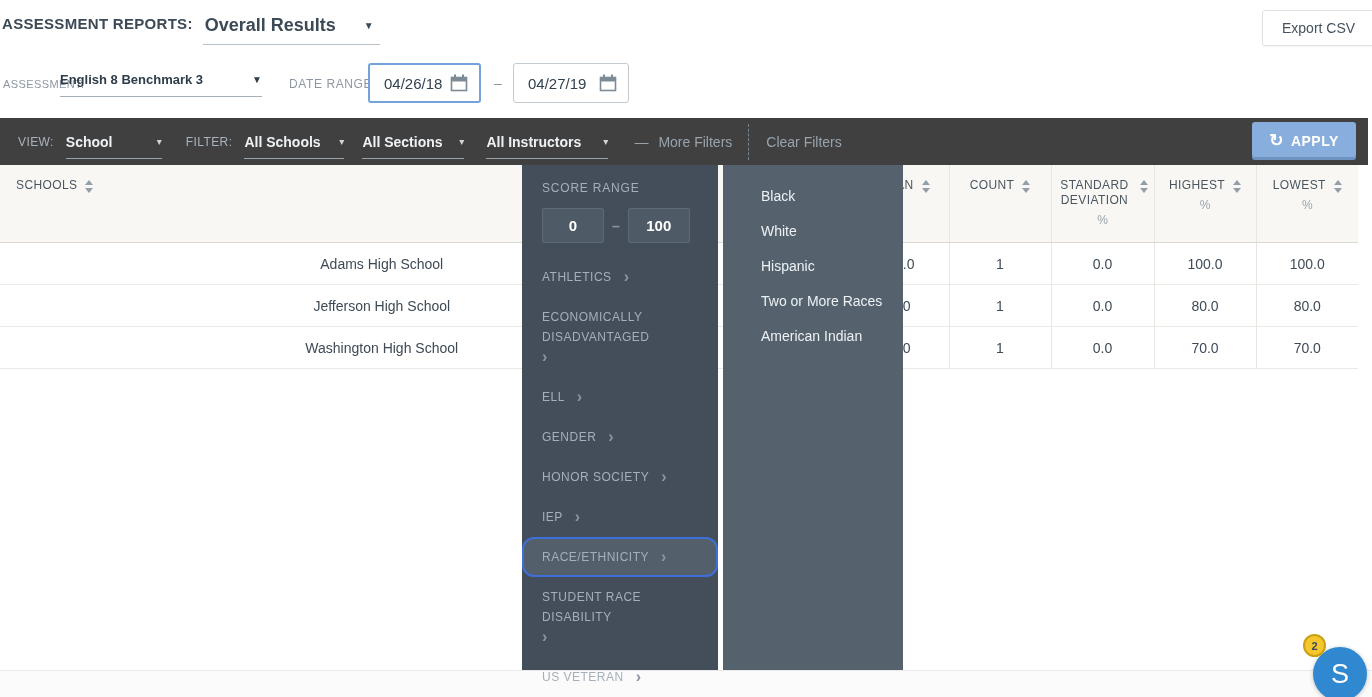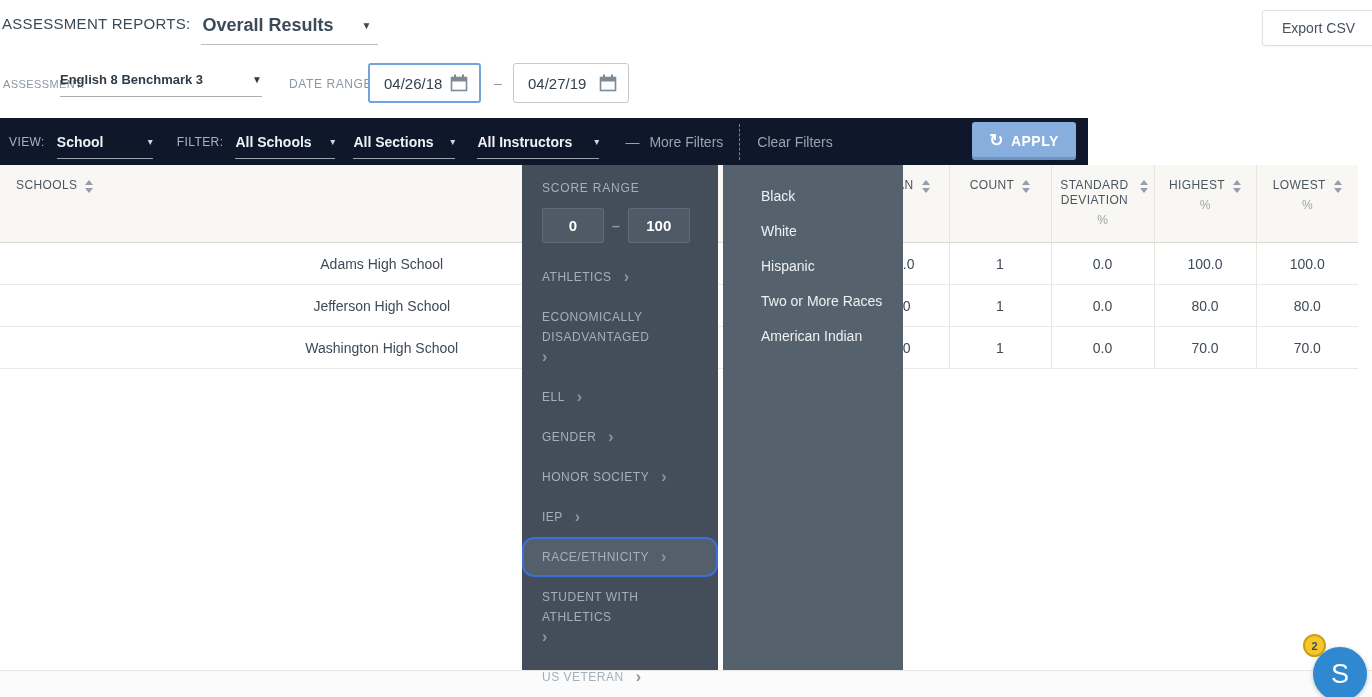--- a/index.html
+++ b/index.html
@@ -3,21 +3,21 @@
 <meta charset="utf-8">
 <style>
   html,body{margin:0;padding:0}
   body{
     width:1372px;height:697px;position:relative;overflow:hidden;
     background:#ffffff;font-family:"Liberation Sans",sans-serif;
     -webkit-font-smoothing:antialiased;
   }
   
   .title-row{position:absolute;left:2px;top:12px;display:flex;align-items:flex-start;z-index:2}
-  .title-label{font-size:15px;font-weight:normal;color:#3c4956;letter-spacing:.3px;padding-top:3px}
+  .title-label{font-size:15px;font-weight:bold;color:#3c4956;letter-spacing:.3px;padding-top:3px}
   .report-select{margin-left:10px;display:inline-flex;align-items:center;gap:28px;
     border-bottom:1px solid #b9c1c8;padding:3px 6px 8px 2px;cursor:pointer}
   .report-select .val{font-size:18px;font-weight:bold;color:#3c4956}
   .caret{font-size:10px;color:#3c4956;line-height:1}
   .export-btn{position:absolute;left:1262px;top:10px;width:134px;height:36px;background:#fff;
     border:1px solid #e0e3e6;border-radius:3px;box-shadow:0 1px 2px rgba(0,0,0,.05);
     font-size:14px;color:#46525e;display:flex;align-items:center;justify-content:flex-start;
     padding-left:19px;box-sizing:border-box;cursor:pointer}
   
   .assess-label{position:absolute;left:3px;top:78px;font-size:11px;color:#8d97a1;letter-spacing:.4px}
@@ -28,22 +28,22 @@
   .daterange-label{position:absolute;left:289px;top:77px;font-size:12px;color:#8d97a1;letter-spacing:.6px}
   .date-input{position:absolute;top:63px;height:40px;background:#fff;border-radius:3px;
     display:flex;align-items:center;justify-content:space-between;
     padding:0 11px 0 14px;box-sizing:border-box;cursor:text}
   .date-start{left:368px;width:113px;border:2px solid #74a3dc}
   .date-end{left:513px;width:116px;border:1px solid #c3cad0}
   .date-text{font-size:15px;color:#334250}
   .date-dash{position:absolute;left:494px;top:75px;color:#8d97a1;font-size:14px}
   .cal-icon{width:18px;height:18px;flex:0 0 auto}
   
-  .toolbar{position:absolute;left:0;top:118px;width:1088px;height:47px;background:#0f172a;
-    display:flex;align-items:center;box-sizing:border-box;padding-left:9px;z-index:3}
+  .toolbar{position:absolute;left:0;top:118px;width:1368px;height:47px;background:#404040;
+    display:flex;align-items:center;box-sizing:border-box;padding-left:18px;z-index:3}
   .tb-label{font-size:12px;color:#a9b3bd;letter-spacing:.4px}
   .tb-select{display:inline-flex;align-items:flex-start;justify-content:space-between;
     border-bottom:1px solid #99a3ac;padding-bottom:8px;cursor:pointer;position:relative;top:5px}
   .tb-select .val{font-size:14px;font-weight:bold;color:#eef2f5}
   .tb-select .caret{color:#cfd7dd;margin-top:3px}
   .sel-view{width:96px;margin-left:12px;margin-right:24px}
   .sel-schools{width:100px;margin-left:12px;margin-right:18px}
   .sel-sections{width:102px;margin-right:22px}
   .sel-instructors{width:122px}
   .more-filters{display:flex;align-items:center;gap:10px;color:#98a3ad;font-size:14px;
@@ -326,21 +326,21 @@
       </div>
       <div class="mf-item">
         <span class="mf-label">IEP</span>
         <span class="chev">›</span>
       </div>
       <div class="mf-item active">
         <span class="mf-label">RACE/ETHNICITY</span>
         <span class="chev">›</span>
       </div>
       <div class="mf-item">
-        <span class="mf-label">STUDENT WITH ATHLETICS</span>
+        <span class="mf-label">STUDENT RACE DISABILITY</span>
         <span class="chev">›</span>
       </div>
       <div class="mf-item">
         <span class="mf-label">US VETERAN</span>
         <span class="chev">›</span>
       </div>
     </div>
 </div>
 
 <div class="submenu" id="submenu">

